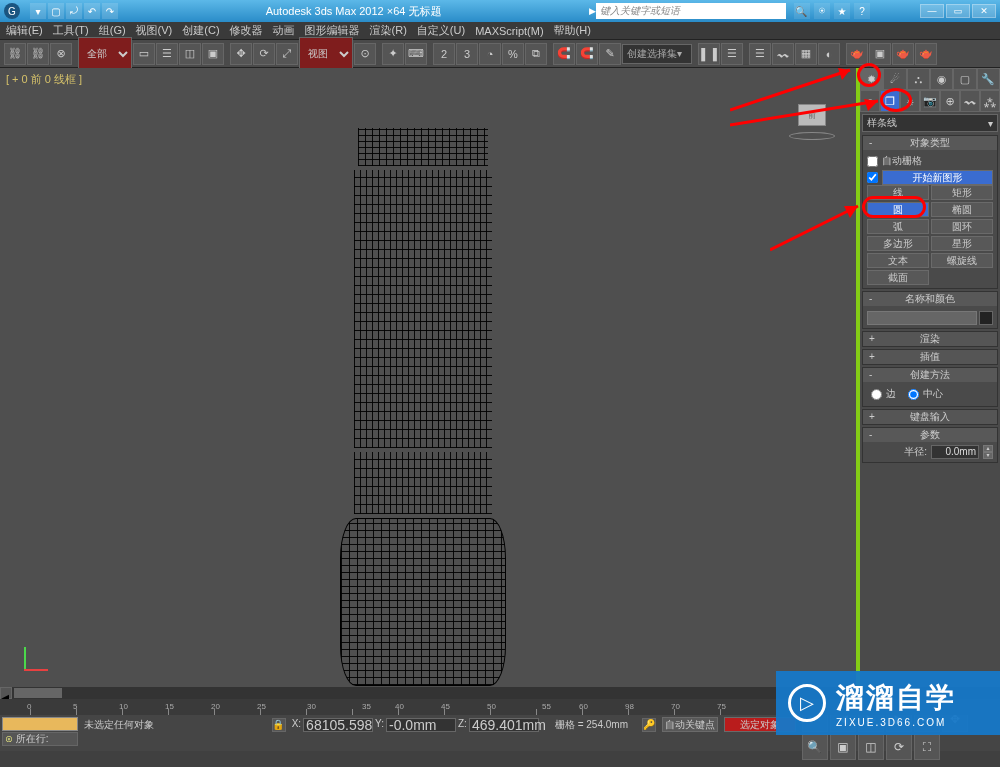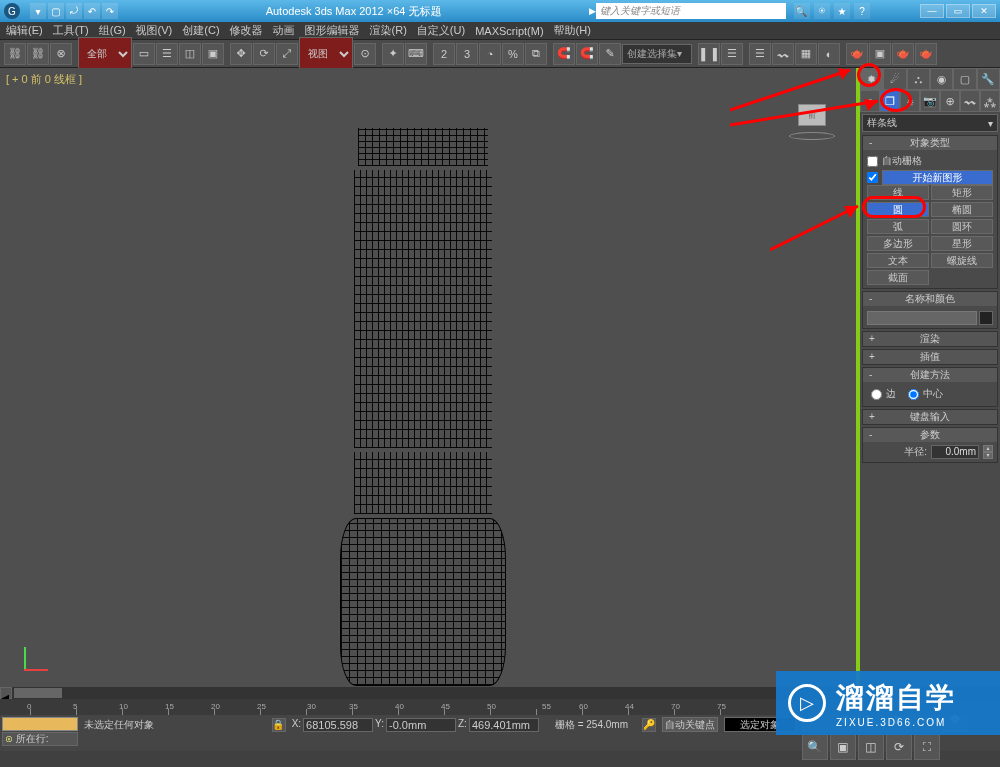--- a/index.html
+++ b/index.html
@@ -96,21 +96,21 @@
 .ruler { height: 16px; background: #3a3a3a; position: relative; font-size: 8px; color: #aaa; }
 .ruler .tick{ position:absolute; bottom:0; width:1px; height:6px; background:#888;}
 .ruler .lbl{ position:absolute; bottom:4px; font-size:8px;}
 .statusbar { height: 36px; background: #454545; display: flex; align-items: stretch; font-size: 10px; color: #ccc; }
 .sb-left{ width:80px; display:flex; flex-direction:column; gap:1px; padding:2px;}
 .sb-left .slot{height:14px; background:#e8b85c; border:1px solid #888;}
 .sb-left .slot2{height:14px; background:#555; border:1px solid #666; color:#ccc; padding:0 2px; line-height:12px;}
 .sb-mid{ flex:1; display:flex; flex-direction:column; padding:2px 4px; gap:2px;}
 .sb-mid .row{ display:flex; gap:6px; align-items:center;}
 .sb-coords{ display:flex; gap:2px;}
-.sb-coords .fld{ width:70px; height:14px; background:#333; border:1px solid #666; font-size:11px; padding:0 2px; line-height:12px;}
+.sb-coords .fld{ width:70px; height:14px; background:#333; border:1px solid #666; font-size:14px; padding:0 2px; line-height:12px;}
 .sb-coords .lbl{ font-size:10px;}
 .sb-right{ width:200px; display:flex; align-items:center; gap:2px; padding:2px;}
 .sb-icons{ display:flex; gap:2px; flex-wrap:wrap; width:190px;}
 .sb-icons span{ width:26px; height:26px; background:#555; border:1px solid #666; display:inline-flex; align-items:center; justify-content:center; font-size:12px;}
 
 
 .watermark{ position:absolute; right:0; bottom:32px; width:224px; height:64px; background: rgba(22,120,200,0.95); display:flex; align-items:center; gap:10px; padding:0 12px; color:#fff;}
 .watermark .logo{ width:38px; height:38px; border:3px solid #fff; border-radius:50%; display:flex; align-items:center; justify-content:center; font-size:18px;}
 .watermark .txt1{ font-size:28px; font-weight:bold; letter-spacing:2px;}
 .watermark .txt2{ font-size:10px; letter-spacing:2px;}
@@ -343,33 +343,33 @@
       <div class="lbl" style="left: 119px;">10</div>
       <div class="tick" style="left: 168px;"></div>
       <div class="lbl" style="left: 165px;">15</div>
       <div class="tick" style="left: 214px;"></div>
       <div class="lbl" style="left: 211px;">20</div>
       <div class="tick" style="left: 260px;"></div>
       <div class="lbl" style="left: 257px;">25</div>
       <div class="tick" style="left: 306px;"></div>
       <div class="lbl" style="left: 307px;">30</div>
       <div class="tick" style="left: 352px;"></div>
-      <div class="lbl" style="left: 349px;">35</div>
+      <div class="lbl" style="left: 362px;">35</div>
       <div class="tick" style="left: 398px;"></div>
       <div class="lbl" style="left: 395px;">40</div>
       <div class="tick" style="left: 444px;"></div>
       <div class="lbl" style="left: 441px;">45</div>
       <div class="tick" style="left: 490px;"></div>
       <div class="lbl" style="left: 487px;">50</div>
       <div class="tick" style="left: 536px;"></div>
       <div class="lbl" style="left: 542px;">55</div>
       <div class="tick" style="left: 582px;"></div>
       <div class="lbl" style="left: 579px;">60</div>
       <div class="tick" style="left: 628px;"></div>
-      <div class="lbl" style="left: 625px;">44</div>
+      <div class="lbl" style="left: 625px;">98</div>
       <div class="tick" style="left: 674px;"></div>
       <div class="lbl" style="left: 671px;">70</div>
       <div class="tick" style="left: 720px;"></div>
       <div class="lbl" style="left: 717px;">75</div>
     </div>
   <div class="statusbar">
     <div class="sb-left">
       <div class="slot"></div>
       <div class="slot2"><span style="color:#ff8;">⊙</span> <span>所在行:</span></div>
     </div>
@@ -382,21 +382,21 @@
           <span class="lbl">X:</span>
             <div class="fld">68105.598</div>
           <span class="lbl">Y:</span>
             <div class="fld">-0.0mm</div>
           <span class="lbl">Z:</span>
             <div class="fld">469.401mm</div>
         </div>
         <span style="margin-left:10px;">栅格 = 254.0mm</span>
         <span style="margin-left:8px;width:14px;height:14px;background:#555;border:1px solid #666;">🔑</span>
         <span class="obj-btn" style="width:56px;">自动关键点</span>
-        <span class="obj-btn" style="width:72px;background:#000000;text-align:center;">选定对象</span>
+        <span class="obj-btn" style="width:72px;background:#b91c1c;text-align:center;">选定对象</span>
       </div>
     </div>
     <div class="sb-right">
       <div class="sb-icons">
         <span>⏮</span>
         <span>◀</span>
         <span>▶</span>
         <span>▶</span>
         <span>⏭</span>
         <span>✥</span>

